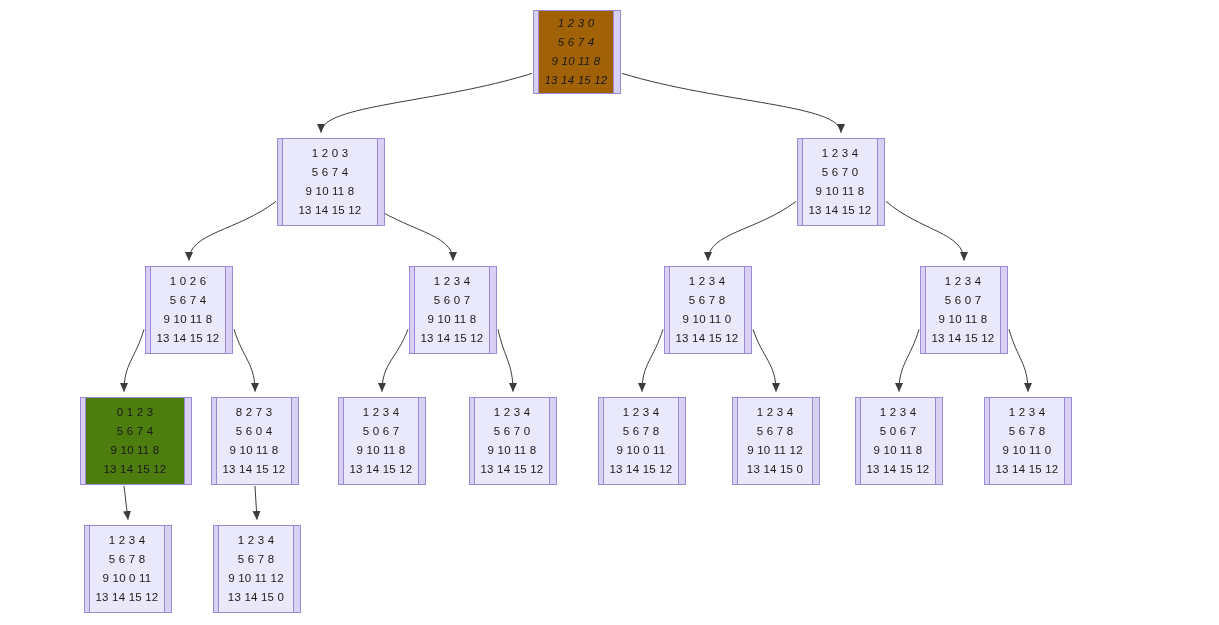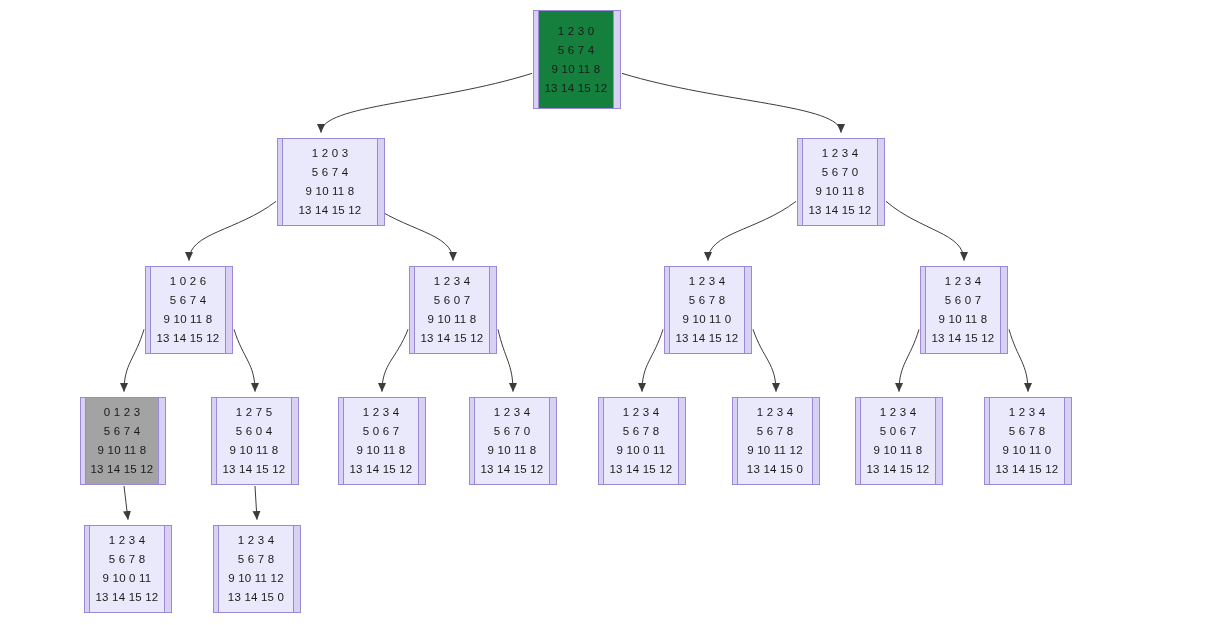--- a/index.html
+++ b/index.html
@@ -77,21 +77,21 @@
         <path d="M 498 329.36 C 504.75 359.36, 513 363.5, 513 391.5" fill="none" stroke="#3c3c3c" stroke-width="1" marker-end="url(#arrowhead)"></path>
         <path d="M 663 329.36 C 653.55 359.36, 642 363.5, 642 391.5" fill="none" stroke="#3c3c3c" stroke-width="1" marker-end="url(#arrowhead)"></path>
         <path d="M 753 329.36 C 763.35 359.36, 776 363.5, 776 391.5" fill="none" stroke="#3c3c3c" stroke-width="1" marker-end="url(#arrowhead)"></path>
         <path d="M 919 329.36 C 910 359.36, 899 363.5, 899 391.5" fill="none" stroke="#3c3c3c" stroke-width="1" marker-end="url(#arrowhead)"></path>
         <path d="M 1009 329.36 C 1017.55 359.36, 1028 363.5, 1028 391.5" fill="none" stroke="#3c3c3c" stroke-width="1" marker-end="url(#arrowhead)"></path>
         <path d="M 124 486 L 128 519.5" fill="none" stroke="#3c3c3c" stroke-width="1" marker-end="url(#arrowhead)"></path>
         <path d="M 255 486 L 257 519.5" fill="none" stroke="#3c3c3c" stroke-width="1" marker-end="url(#arrowhead)"></path>
       </g>
   </svg>
   <div id="node-layer">
-      <div class="node" style="left: 533px; top: 10px; width: 88px; height: 99px; background: #15803d; border-color: rgb(156, 137, 213);">
+      <div class="node" style="left: 533px; top: 10px; width: 88px; height: 84px; background: #a16207; border-color: rgb(156, 137, 213); font-style: italic;">
         <div class="strip-left"></div>
         <div class="strip-right"></div>
         <div class="grid">
           <div class="row" style="color: rgb(26, 26, 26);">1 2 3 0</div>
           <div class="row" style="color: rgb(26, 26, 26);">5 6 7 4</div>
           <div class="row" style="color: rgb(26, 26, 26);">9 10 11 8</div>
           <div class="row" style="color: rgb(26, 26, 26);">13 14 15 12</div>
         </div>
       </div>
       <div class="node" style="left: 277px; top: 138px; width: 108px; height: 88px; background: rgb(234, 233, 251); border-color: rgb(156, 137, 213);">
@@ -147,35 +147,35 @@
       <div class="node" style="left: 920px; top: 266px; width: 88px; height: 88px; background: rgb(234, 233, 251); border-color: rgb(156, 137, 213);">
         <div class="strip-left"></div>
         <div class="strip-right"></div>
         <div class="grid">
           <div class="row" style="color: rgb(26, 26, 26);">1 2 3 4</div>
           <div class="row" style="color: rgb(26, 26, 26);">5 6 0 7</div>
           <div class="row" style="color: rgb(26, 26, 26);">9 10 11 8</div>
           <div class="row" style="color: rgb(26, 26, 26);">13 14 15 12</div>
         </div>
       </div>
-      <div class="node" style="left: 80px; top: 397px; width: 86px; height: 88px; background: #a3a3a3; border-color: rgb(156, 137, 213);">
+      <div class="node" style="left: 80px; top: 397px; width: 112px; height: 88px; background: #4d7c0f; border-color: rgb(156, 137, 213);">
         <div class="strip-left"></div>
         <div class="strip-right"></div>
         <div class="grid">
           <div class="row" style="color: rgb(26, 26, 26);">0 1 2 3</div>
           <div class="row" style="color: rgb(26, 26, 26);">5 6 7 4</div>
           <div class="row" style="color: rgb(26, 26, 26);">9 10 11 8</div>
           <div class="row" style="color: rgb(26, 26, 26);">13 14 15 12</div>
         </div>
       </div>
       <div class="node" style="left: 211px; top: 397px; width: 88px; height: 88px; background: rgb(234, 233, 251); border-color: rgb(156, 137, 213);">
         <div class="strip-left"></div>
         <div class="strip-right"></div>
         <div class="grid">
-          <div class="row" style="color: rgb(26, 26, 26);">1 2 7 5</div>
+          <div class="row" style="color: rgb(26, 26, 26);">8 2 7 3</div>
           <div class="row" style="color: rgb(26, 26, 26); text-align: right;">5 6 0 4</div>
           <div class="row" style="color: rgb(26, 26, 26);">9 10 11 8</div>
           <div class="row" style="color: rgb(26, 26, 26);">13 14 15 12</div>
         </div>
       </div>
       <div class="node" style="left: 338px; top: 397px; width: 88px; height: 88px; background: rgb(234, 233, 251); border-color: rgb(156, 137, 213);">
         <div class="strip-left"></div>
         <div class="strip-right"></div>
         <div class="grid">
           <div class="row" style="color: rgb(26, 26, 26);">1 2 3 4</div>

